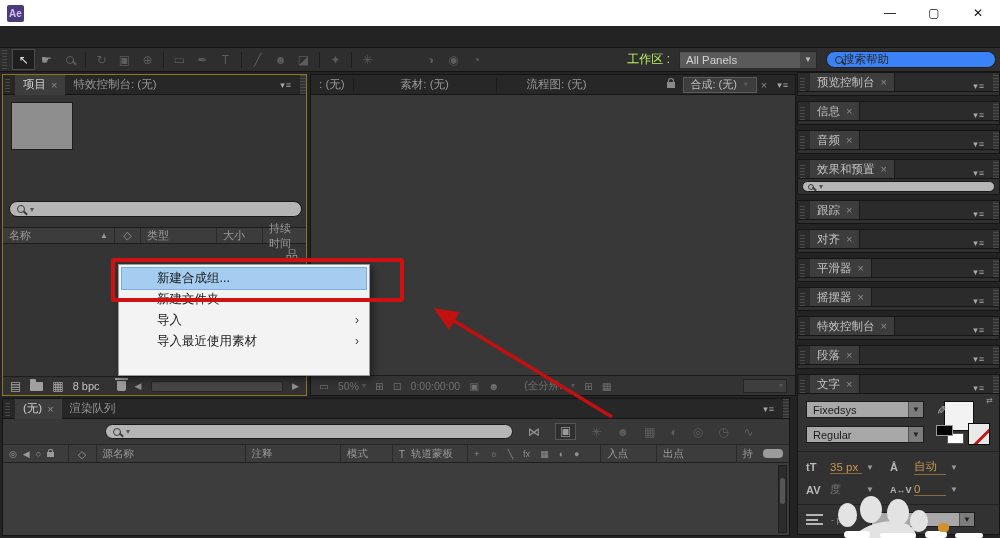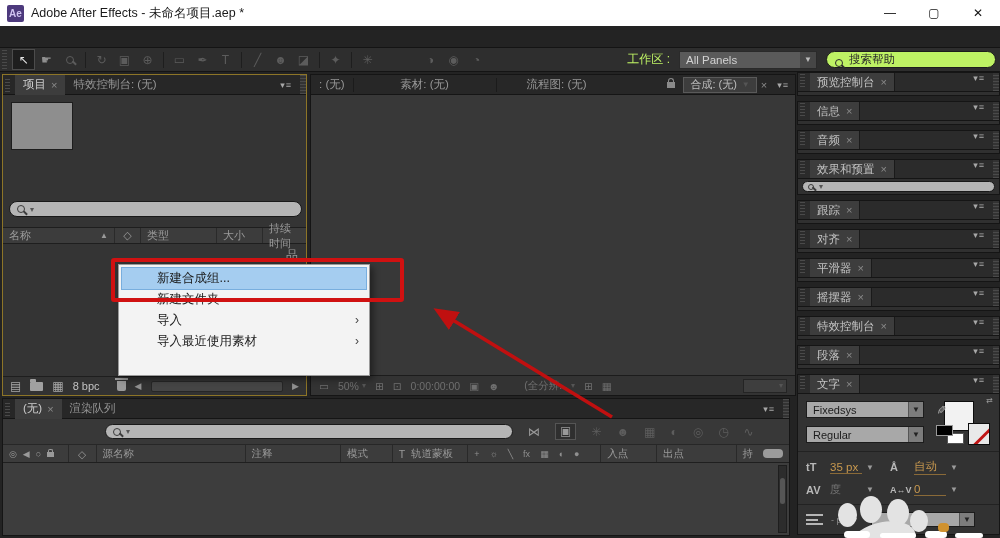--- a/index.html
+++ b/index.html
@@ -21,21 +21,21 @@
 .tool{width:23px;height:21px;display:flex;align-items:center;justify-content:center;color:#8f8f8f;font-size:12px}
 .tool.active{background:#1e1e1e;border:1px solid #4c4c4c;color:#e2e2e2}
 .tool.dim{color:#5c5c5c}
 .tsep{width:1px;height:16px;background:#1e1e1e;margin:0 4px}
 .mag{width:8px;height:8px;border:1.5px solid currentColor;border-radius:50%;position:relative;display:inline-block;flex:none}
 .mag::after{content:"";position:absolute;width:5px;height:1.5px;background:currentColor;transform:rotate(45deg);right:-4px;bottom:-1px}
 .toolbar-right{margin-left:auto;display:flex;align-items:center;gap:9px;padding-right:4px}
 .ws-label{color:#bef264;font-size:12px}
 .ws-dd{width:138px;height:18px;background:#5a5a5a;border:1px solid #2a2a2a;display:flex;align-items:center;color:#d2d2d2;font-size:11.5px;padding-left:6px}
 .dd-btn{margin-left:auto;width:16px;height:100%;background:#464646;color:#bbb;font-size:8px;display:flex;align-items:center;justify-content:center}
-.help-search{width:170px;height:17px;background:#bef264;border-radius:9px;border:1px solid #1c1c1c;display:flex;align-items:flex-end;gap:6px;padding-left:8px;color:#2b2b2b;font-size:11.5px}
+.help-search{width:170px;height:17px;background:#3b82f6;border-radius:9px;border:1px solid #1c1c1c;display:flex;align-items:center;gap:0;padding-left:8px;color:#2b2b2b;font-size:11.5px}
 
 
 .frame{position:absolute;background:#353535;border:1px solid #151515}
 .tabbar{height:20px;background:#272727;display:flex;align-items:center;border-bottom:1px solid #151515}
 .tab{height:20px;display:flex;align-items:center;padding:7px 8px;color:#969696;font-size:11.5px;gap:5px;white-space:nowrap}
 .tab.active{background:#3d3d3d;color:#cdcdcd}
 .xi{color:#8a8a8a;font-size:11px}
 .pmenu{color:#a8a8a8;font-size:9px;padding:0 6px;letter-spacing:1px;white-space:nowrap}
 .grip-r{width:6px;height:100%;background:repeating-linear-gradient(0deg,#4a4a4a 0 1px,#333 1px 3px);margin-left:2px}
 .tvsep{width:1px;height:14px;background:#1b1b1b}
@@ -65,21 +65,21 @@
 .vbody{height:280px;background:#383838}
 .lock-ico{width:8px;height:6px;background:#8a8a8a;position:relative;margin-left:auto;flex:none}
 .lock-ico::before{content:"";position:absolute;top:-4px;left:1px;width:4px;height:4px;border:1.5px solid #8a8a8a;border-bottom:none;border-radius:3px 3px 0 0}
 .comp-tab{display:flex;align-items:center;gap:5px;background:#3d3d3d;border:1px solid #5a5a5a;height:16px;padding:0 6px;margin-left:8px;color:#bdbdbd;font-size:11px}
 .vbar{position:absolute;bottom:0;left:0;width:100%;height:20px;background:#333;border-top:1px solid #1c1c1c;display:flex;align-items:center;gap:9px;padding:0 8px;color:#6f6f6f;font-size:10.5px;white-space:nowrap}
 .vbar .bx{display:flex;align-items:center;gap:3px}
 .vdd{margin-left:auto;width:44px;height:14px;background:#3e3e3e;border:1px solid #242424;display:flex;align-items:center;justify-content:flex-end;padding-right:3px;font-size:8px;color:#888}
 
 
 #sidebar{position:absolute;left:797px;top:72px;width:203px;height:466px;display:flex;flex-direction:column;gap:5px}
-.shead{height:20px;display:flex;align-items:flex-start;background:#2b2b2b;border:1px solid #151515}
+.shead{height:20px;display:flex;align-items:flex-end;background:#2b2b2b;border:1px solid #151515}
 .stab{height:100%;background:#3d3d3d;display:flex;align-items:center;gap:6px;padding:0 7px;color:#c3c3c3;font-size:11.5px;border-right:1px solid #1a1a1a;white-space:nowrap}
 .shead .pmenu{margin-left:auto}
 .sbody{height:4px;background:#303030;border:1px solid #151515;border-top:none}
 .sbody.searchy{height:16px;padding:2px 4px}
 .sbody.searchy .search{height:11px;border-radius:6px;font-size:9px;padding:0 5px}
 .sbody.searchy .mag{width:6px;height:6px;border-width:1px}
 .charbody{background:#323232;border:1px solid #151515;border-top:none;padding:7px 8px 0;position:relative;height:141px}
 .crow{display:flex;align-items:center;margin-bottom:7px}
 .ddl{width:118px;height:17px;background:#a8a8a8;border:1px solid #1c1c1c;display:flex;align-items:center;padding-left:6px;color:#1c1c1c;font-size:11px}
 .ddl .dd-btn{background:#7c7c7c;border-left:1px solid #555;color:#222;width:15px}
@@ -131,21 +131,20 @@
 .toe,.pad,.blob{position:absolute;background:#e3e3e3;border-radius:50%}
 .blob{border-radius:4px}
 </style>
 </head>
 <body>
 
 <div id="app">
 
   <div class="titlebar">
     <div class="ae-logo">Ae</div>
-    <div class="title">Adobe After Effects - 未命名项目.aep *</div>
     <div class="win-controls">
       <div class="win-btn">—</div>
       <div class="win-btn">▢</div>
       <div class="win-btn">✕</div>
     </div>
   </div>
 
 
   <div class="toolbar">
     <div class="grip-v"></div>

